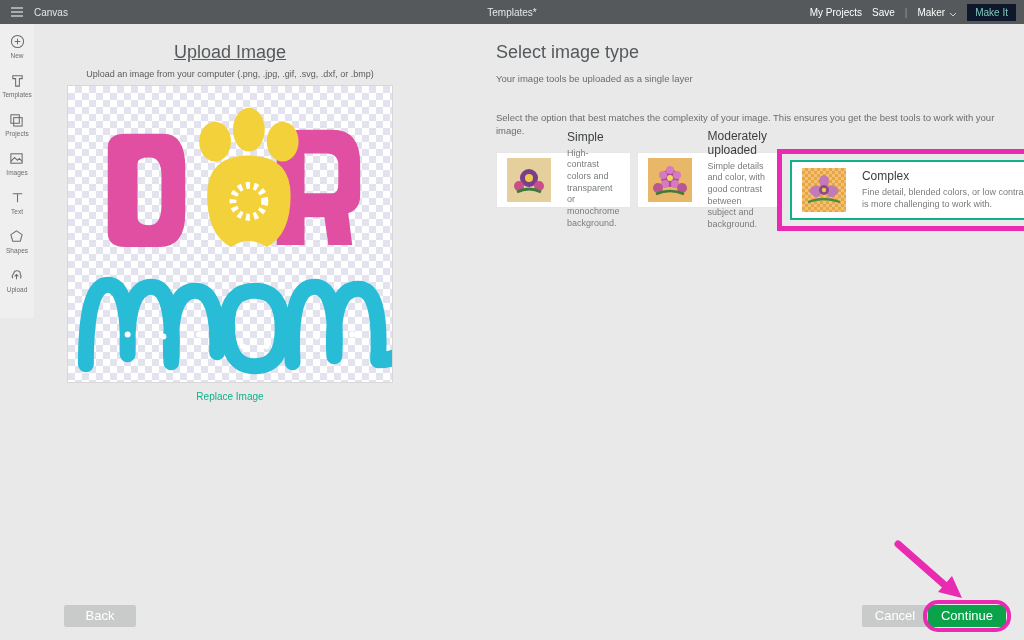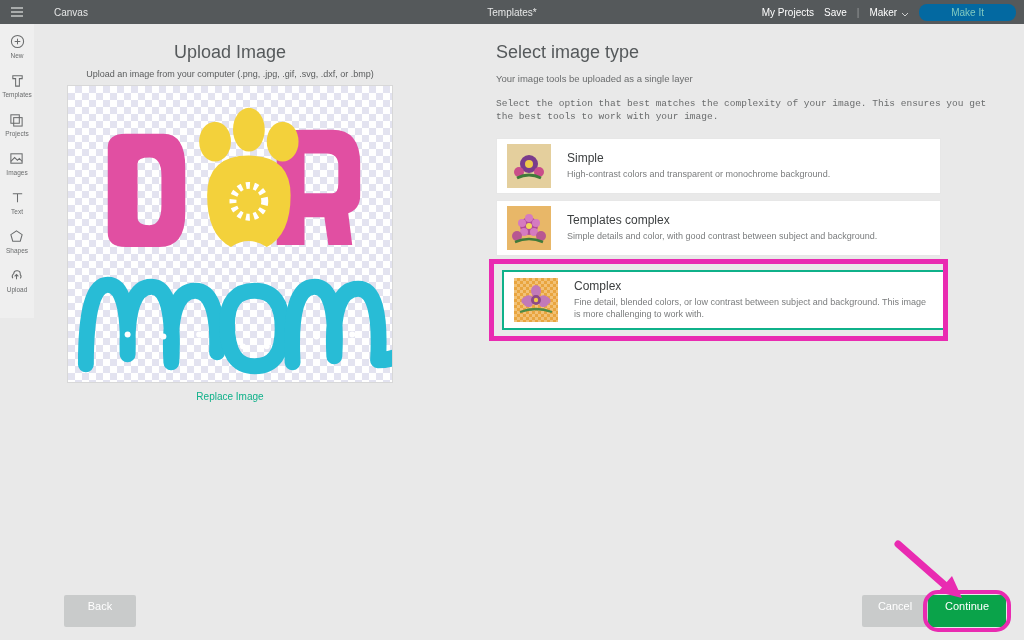--- a/index.html
+++ b/index.html
@@ -5,43 +5,43 @@
   * { box-sizing: border-box; margin: 0; padding: 0; font-family: -apple-system, "Helvetica Neue", Arial, sans-serif; }
   html, body { width: 1024px; height: 640px; overflow: hidden; background: #e9e9e9; }
   
   .topbar {
     position: absolute; left: 0; top: 0; width: 1024px; height: 24px;
     background: #55595b; color: #fff; display: flex; align-items: center;
     font-size: 10px;
   }
   .burger { width: 34px; display:flex; align-items:center; justify-content:center; }
   .burger svg { stroke:#cfd0d0; }
-  .topbar .brand { margin-left: 20px; color:#e6e7e7; }
+  .topbar .brand { margin-left: 0; color:#e6e7e7; }
   .topbar .center { position:absolute; left:0; width:1024px; text-align:center; pointer-events:none; color:#e6e7e7; }
   .topbar .right { margin-left:auto; display:flex; align-items:center; gap:10px; padding-right:8px; }
   .topbar .sep { color:#9a9d9d; }
   .maker { display:flex; align-items:flex-end; gap:4px; }
   .make-btn {
-    background:#0369a1; color:#7fc9c0; padding:3px 32px; border-radius:8px; font-size:10px;
+    background:#0f172a; color:#7fc9c0; padding:3px 8px; border-radius:0; font-size:10px;
   }
   
   .rail {
     position:absolute; left:0; top:24px; width:34px; height:294px;
     background:#efefef; display:flex; flex-direction:column; align-items:center;
     padding-top:10px; gap:14px;
   }
   .rail .tool { display:flex; flex-direction:column; align-items:center; color:#6a6c6d; font-size:6.5px; gap:3px; }
   .rail .tool svg { width:15px; height:15px; stroke:#6a6c6d; fill:none; stroke-width:1.1; }
   
   .body {
     position:absolute; left:34px; top:24px; width:990px; height:616px;
     background:#e9e9e9;
   }
   .left-col { position:absolute; left:30px; top:18px; width:332px; }
-  .left-col h1 { font-weight:400; font-size:18px; color:#55595b; text-align:center; }
+  .left-col h1 { font-weight:400; font-size:18px; color:#55595b; text-align:center;text-decoration:underline; }
   .left-col .hint { font-size:9px; color:#5a5c5d; text-align:center; margin-top:6px; }
   .preview {
     width:326px; height:298px; margin:6px auto 0;
     position:relative; border:1px solid #d8d8d8;
   }
   .checker {
     position:absolute; inset:0;
     background-image:
       linear-gradient(45deg,#e3e3f0 25%,transparent 25%),
       linear-gradient(-45deg,#e3e3f0 25%,transparent 25%),
@@ -50,40 +50,40 @@
     background-size:14px 14px;
     background-position:0 0,0 7px,7px -7px,-7px 0;
     background-color:#ffffff;
   }
   .art { position:absolute; inset:0; }
   .replace { text-align:center; font-size:10px; color:#0fb18a; margin-top:8px; }
   
   .right-col { position:absolute; left:462px; top:18px; width:504px; }
   .right-col h1 { font-weight:400; font-size:18px; color:#55595b; }
   .right-col .line1 { font-size:9.5px; color:#6a6c6d; margin-top:10px; }
-  .right-col .line2 { font-size:9.5px; color:#6a6c6d; margin-top:14px; line-height:1.35;font-family:Liberation Mono, monospace; }
-  .cards { margin-top:14px; display:flex; flex-direction:column; gap:6px; }
+  .right-col .line2 { font-size:9.5px; color:#6a6c6d; margin-top:28px; line-height:1.35; }
+  .cards { margin-top:14px; display:flex; flex-direction:row; gap:6px; }
   .card {
     background:#fff; width:445px; height:56px; display:flex; align-items:center;
     padding:6px 10px; gap:16px; border:1px solid #e7e7e7;
   }
   .card .thumb { width:44px; height:44px; flex:none; display:flex; align-items:center; justify-content:center; }
   .card .txt .t { font-size:12px; color:#3c3f40; }
   .card .txt .d { font-size:9px; color:#7a7c7d; margin-top:4px; line-height:1.3; max-width:360px; }
   .emph-sel {
     outline:5px solid #e92bb1; outline-offset:-2px;
     padding:8px 10px; width:453px; margin-left:-4px;
   }
   .emph-sel .card {
     border:2px solid #0fb18a; width:445px; height:60px;
   }
   
   .btn {
-    position:absolute; bottom:13px; height:32px; line-height:22px;
-    text-align:center; font-size:11px; border-radius:2px;
+    position:absolute; bottom:13px; height:22px; line-height:22px;
+    text-align:center; font-size:13px; border-radius:2px;
   }
   .btn.back { left:30px; width:72px; background:#c9cbcb; color:#fff; }
   .btn.cancel { right:96px; width:66px; background:#c9cbcb; color:#fff; }
   .btn.cont-wrap { right:18px; width:78px; outline:4px solid #e92bb1; outline-offset:1px;border-radius:10px; }
   .btn.cont { width:78px; background:#0aa34a; color:#fff; }
   
   .arrow { position:absolute; right:54px; bottom:34px; }
 </style>
 </head>
 <body>
@@ -240,21 +240,21 @@
                   <circle cx="5" cy="6" r="4"></circle>
                 </g>
               <circle r="3" fill="#f1d75a"></circle>
               </g>
             <circle cx="10" cy="30" r="5" fill="#b85792"></circle>
               <circle cx="34" cy="30" r="5" fill="#b85792"></circle>
             <path d="M8 36 Q22 30 36 36" stroke="#3f7a3a" stroke-width="2.5" fill="none"></path>
             </svg>
         </div>
         <div class="txt">
-          <div class="t">Templates complex</div>
+          <div class="t">Moderately uploaded</div>
           <div class="d">Simple details and color, with good contrast between subject and background.</div>
         </div>
       </div>
 
       <div class="emph-sel">
         <div class="card">
           <div class="thumb">
             <svg viewBox="0 0 44 44">
               <defs>
                   <pattern id="p" width="6" height="6" patternUnits="userSpaceOnUse">

